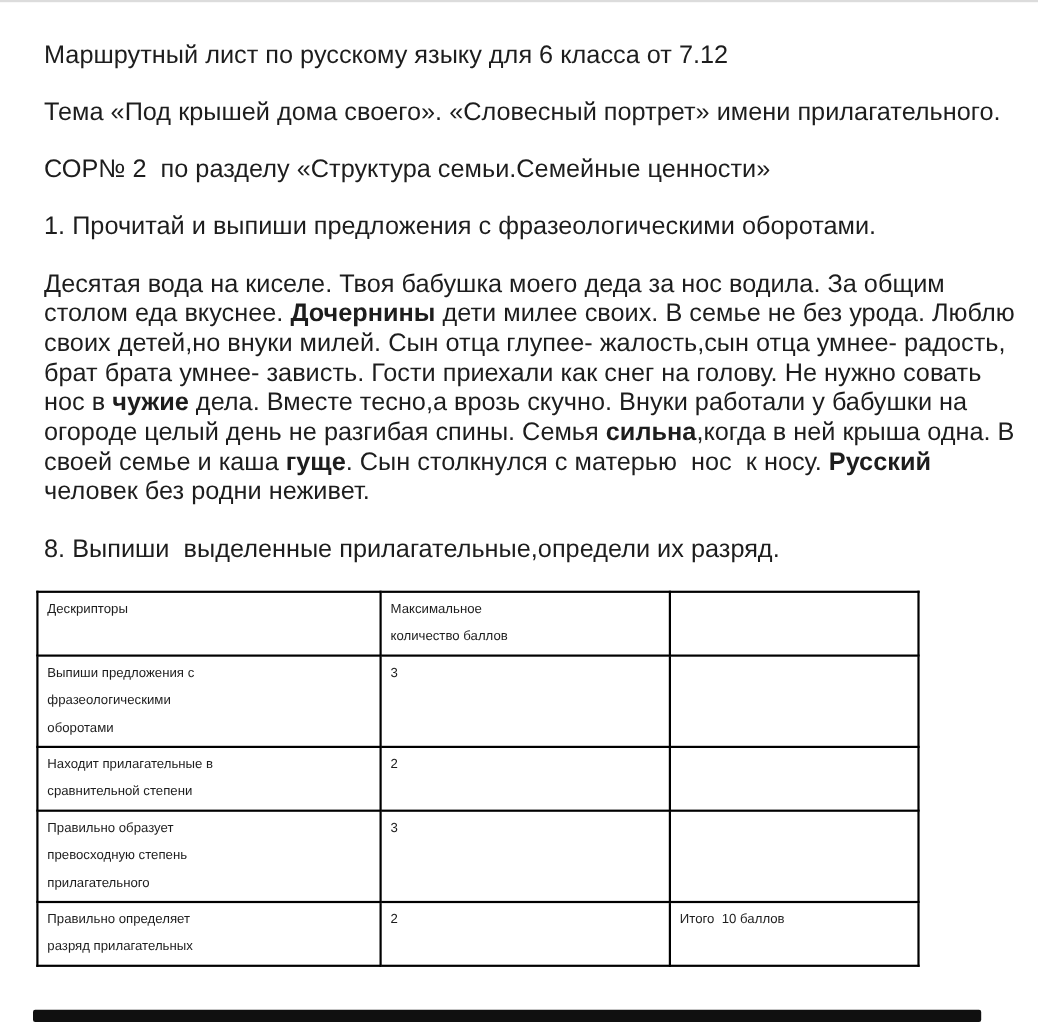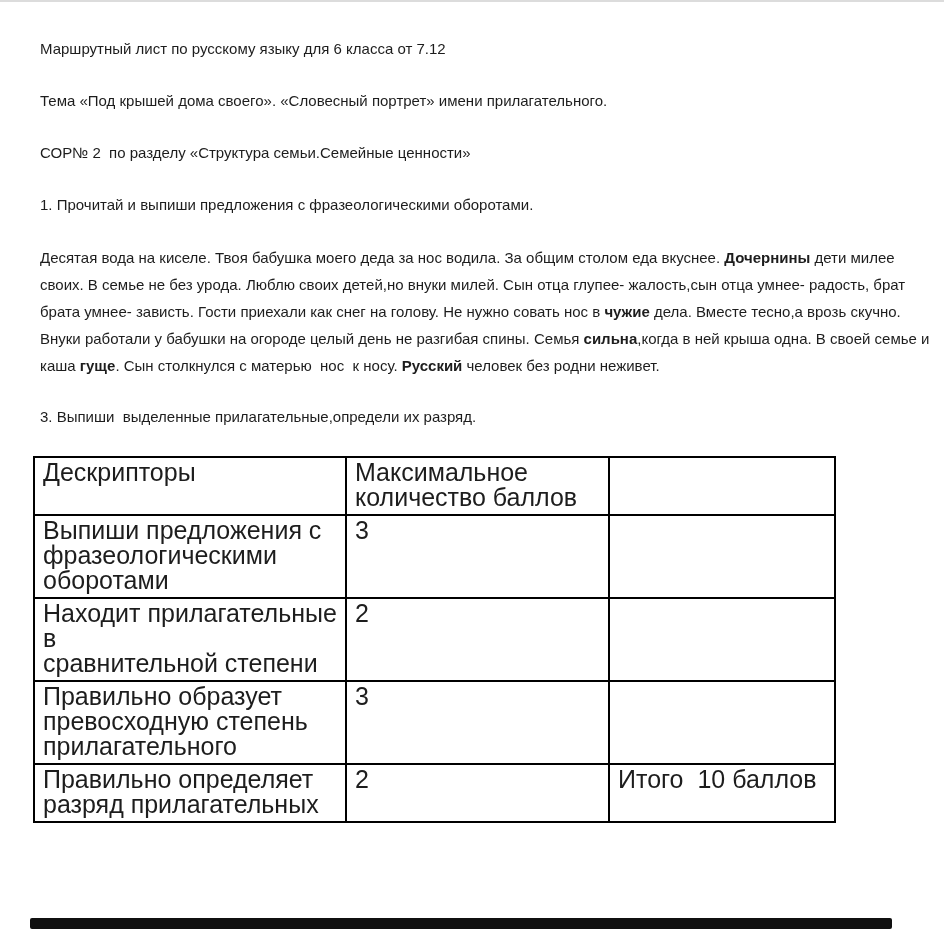--- a/index.html
+++ b/index.html
@@ -13,40 +13,40 @@
     overflow: hidden;
   }
   .top-edge {
     position: absolute;
     top: 0; left: 0;
     width: 944px; height: 2px;
     background: #dcdcdc;
   }
   .page { padding: 36px 14px 0 40px; }
   .block {
-    font-size: 15px;
+    font-size: 23px;
     line-height: 26px;
     margin: 0 0 26px 0;
     white-space: pre-wrap;
   }
   .body-par {
     line-height: 27px;
     margin-bottom: 25px;
     max-width: 892px;
   }
   .bold { font-weight: 700; text-align: center; }
   table.desc {
     border-collapse: collapse;
     table-layout: fixed;
     width: 801px;
     margin: 6px 0 0 -7px;
   }
   table.desc td {
     border: 2px solid var(--table_border, #000000);
-    font-size: 25px;
+    font-size: 12px;
     line-height: 25px;
     vertical-align: top;
     padding: 2px 8px 4px 8px;
     white-space: pre-wrap;
     overflow: hidden;
   }
   .col1 { width: 312px; }
   .col2 { width: 263px; }
   .col3 { width: 226px; }
   td.points { padding-left: 82px; }
@@ -70,21 +70,21 @@
 
   <p class="block">Тема «Под крышей дома своего». «Словесный портрет» имени прилагательного.</p>
 
   <p class="block">СОР№ 2  по разделу «Структура семьи.Семейные ценности»</p>
 
   <p class="block">1. Прочитай и выпиши предложения с фразеологическими оборотами.</p>
 
   <p class="block body-par"><span>Десятая вода на киселе. Твоя бабушка моего деда за нос водила. За общим столом еда вкуснее. </span><span class="bold">Дочернины</span><span> дети милее своих. В семье не без урода. Люблю своих детей,но внуки милей. Сын отца глупее- жалость,сын отца умнее- радость, брат брата умнее- зависть. Гости приехали как снег на голову. Не нужно совать нос в </span><span class="bold">чужие</span><span> дела. Вместе тесно,а врозь скучно. Внуки работали у бабушки на огороде целый день не разгибая спины. Семья </span><span class="bold">сильна</span><span>,когда в ней крыша одна. В своей семье и каша </span><span class="bold">гуще</span><span>. Сын столкнулся с матерью  нос  к носу. </span><span class="bold">Русский</span><span> человек без родни неживет.</span></p>
 
 
-  <p class="block">3. Выпиши  выделенные прилагательные,определи их разряд.</p>
+  <p class="block">8. Выпиши  выделенные прилагательные,определи их разряд.</p>
 
   <table class="desc">
     <colgroup>
       <col class="col1">
       <col class="col2">
       <col class="col3">
     </colgroup>
     <tbody>
       <tr>
         <td>Дескрипторы</td>

